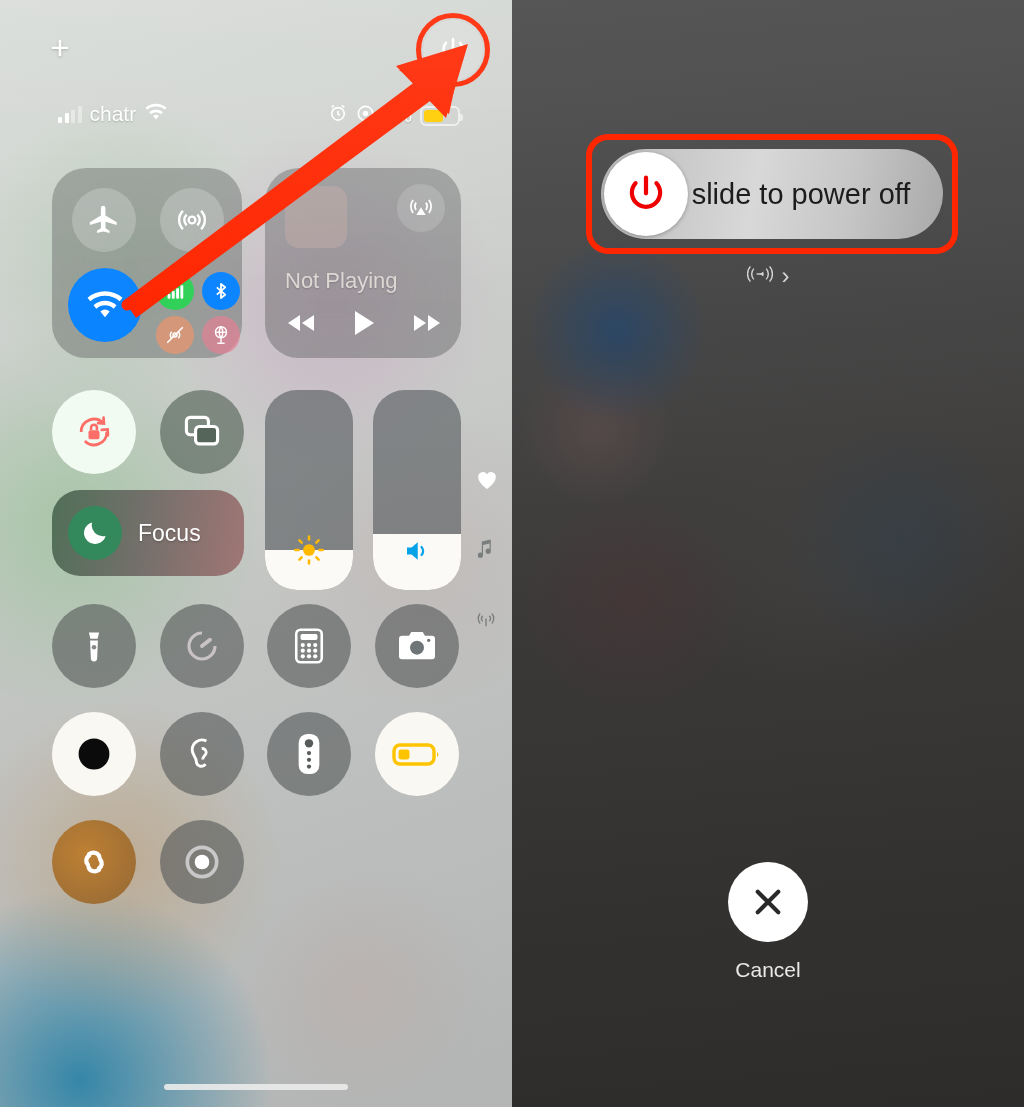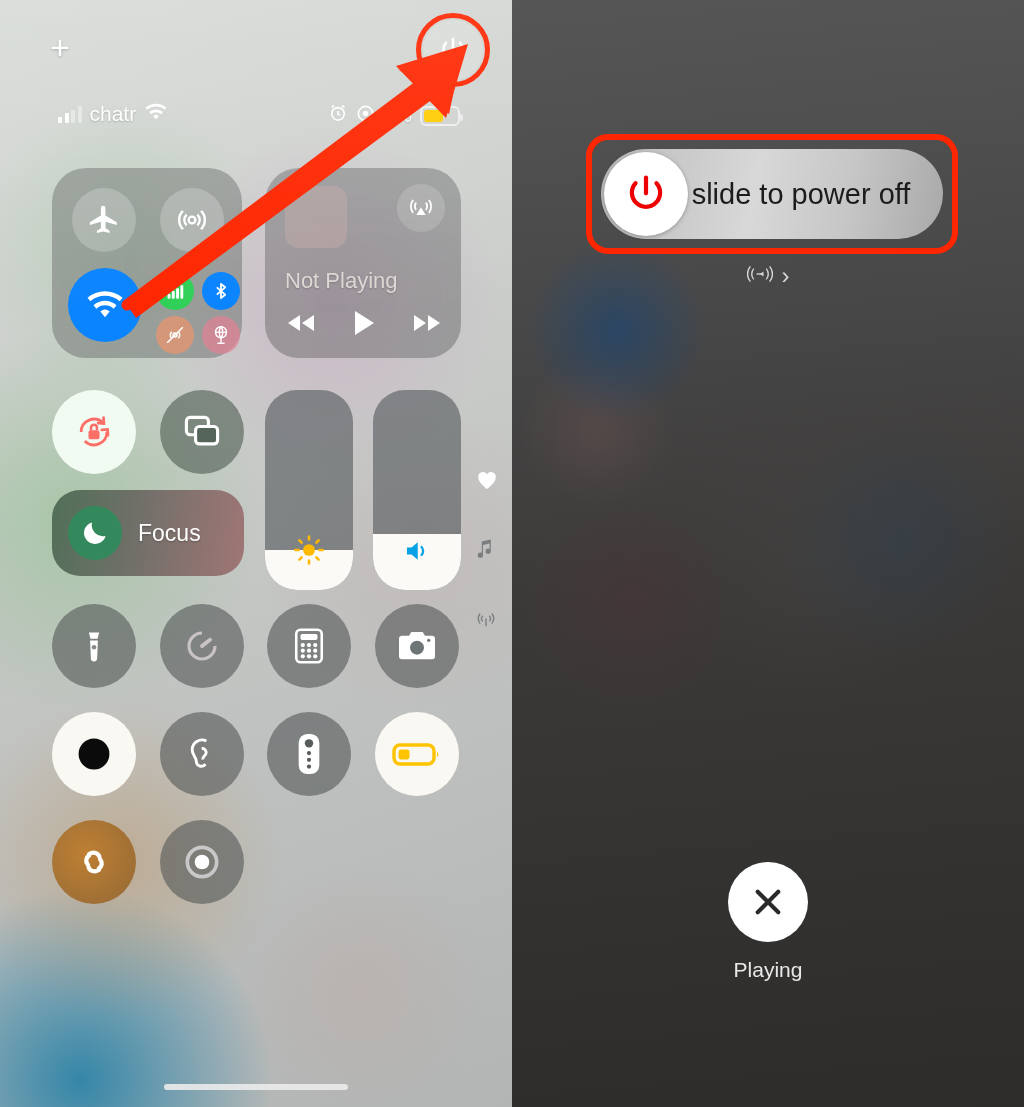--- a/index.html
+++ b/index.html
@@ -595,17 +595,17 @@
       <span style="font-size:24px;">›</span>
     </div>
 
     <div class="cancel-wrap">
       <div class="cancel-btn">
         <svg width="38" height="38" viewBox="0 0 24 24" fill="none" stroke="#2a2a2a" stroke-width="2.6" stroke-linecap="round">
           <path d="M5.5 5.5 18.5 18.5"></path>
             <path d="M18.5 5.5 5.5 18.5"></path>
         </svg>
       </div>
-      <div class="cancel-label">Playing</div>
+      <div class="cancel-label">Cancel</div>
     </div>
 
   </div>
 </div>
 
 </body></html>

